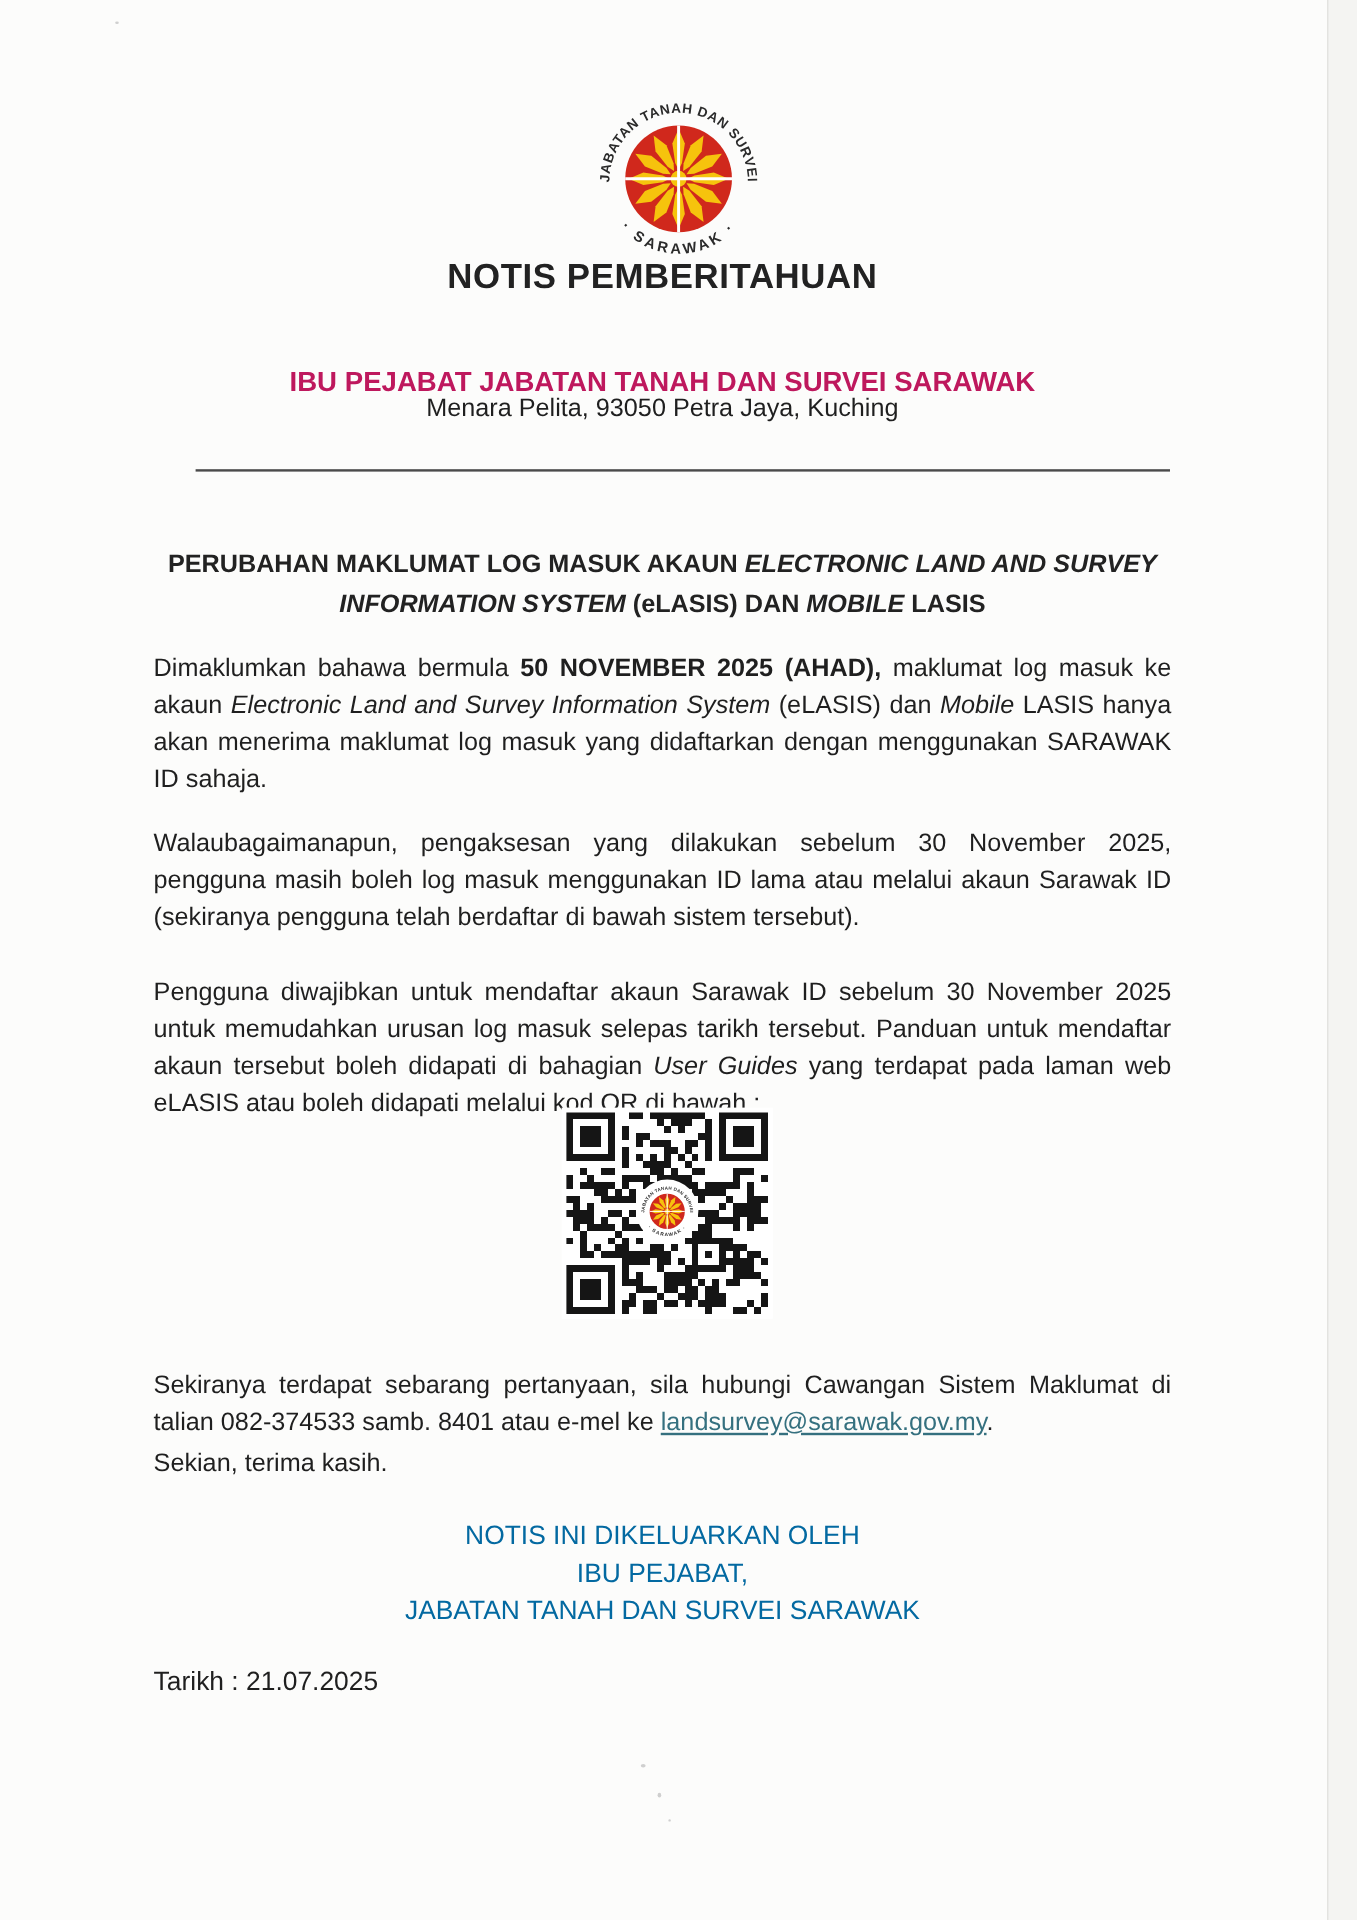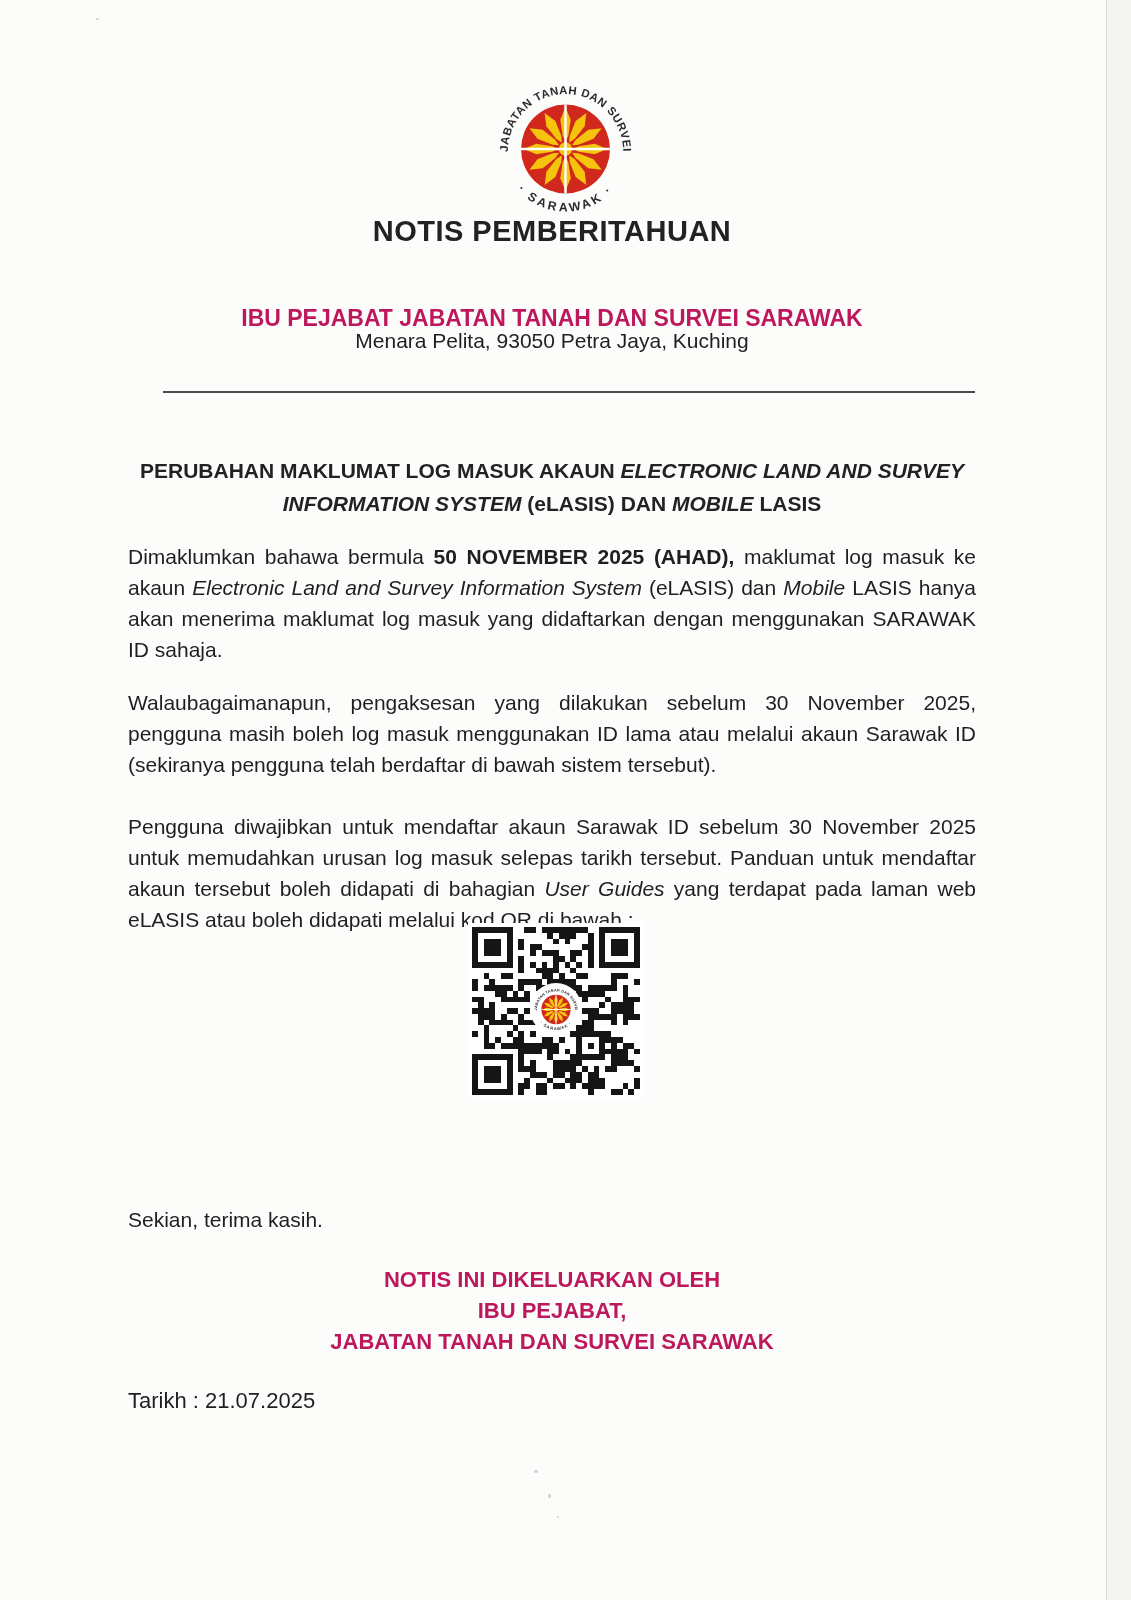--- a/index.html
+++ b/index.html
@@ -66,21 +66,21 @@
     background:#fff;display:flex;align-items:center;justify-content:center;
   }
   .qr-logo svg{width:50px;height:47px;}
 
   .closing-thanks{
     position:absolute;left:128px;top:1208px;width:848px;
     font-size:21px;
   }
   .issued{
     position:absolute;left:128px;top:1264px;width:848px;text-align:center;
-    font-size:22px;font-weight:700;line-height:31px;color:#be185d;
+    font-size:22px;font-weight:400;line-height:31px;color:#0369a1;
   }
   .date-line{
     position:absolute;left:128px;top:1388px;width:848px;
     font-size:22px;
   }
 </style>
 </head>
 <body>
 
 <svg width="0" height="0" style="position:absolute" aria-hidden="true">
@@ -542,20 +542,23 @@
         <rect x="25" y="28" width="1" height="1" fill="#151515"></rect>
         <rect x="27" y="28" width="1" height="1" fill="#151515"></rect>
       </svg>
     <div class="qr-logo">
       <svg>
           <use href="#crest"></use>
         </svg>
     </div>
   </div>
 
+  <p class="para p4">
+    <span>Sekiranya terdapat sebarang pertanyaan, sila hubungi Cawangan Sistem Maklumat di talian 082-374533 samb. 8401 atau e-mel ke </span><a class="link">landsurvey@sarawak.gov.my</a><span>.</span>
+  </p>
 
   <div class="closing-thanks">Sekian, terima kasih.</div>
 
   <div class="issued">
     <span>NOTIS INI DIKELUARKAN OLEH</span><br>
     <span>IBU PEJABAT,</span><br>
     <span>JABATAN TANAH DAN SURVEI SARAWAK</span>
   </div>
 
   <div class="date-line">Tarikh : 21.07.2025</div>

